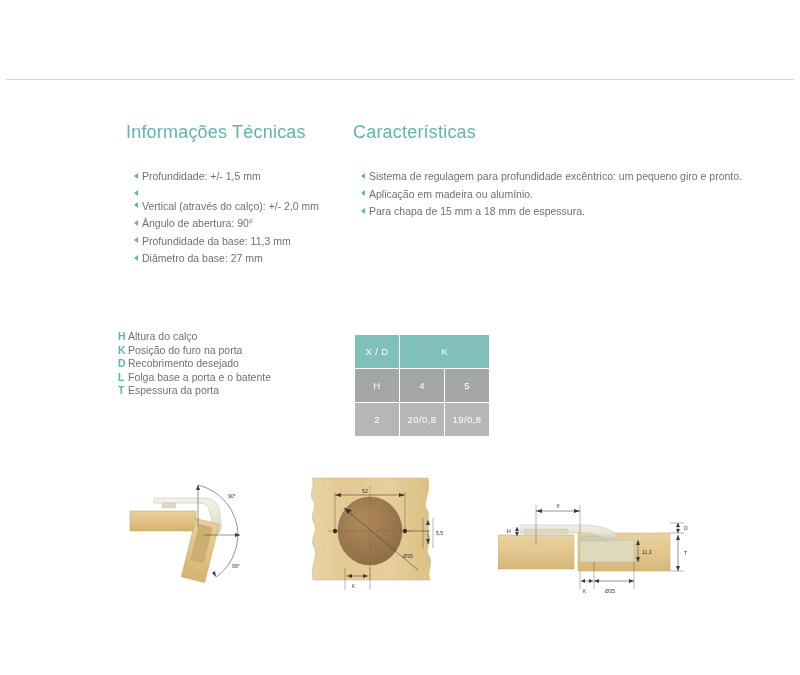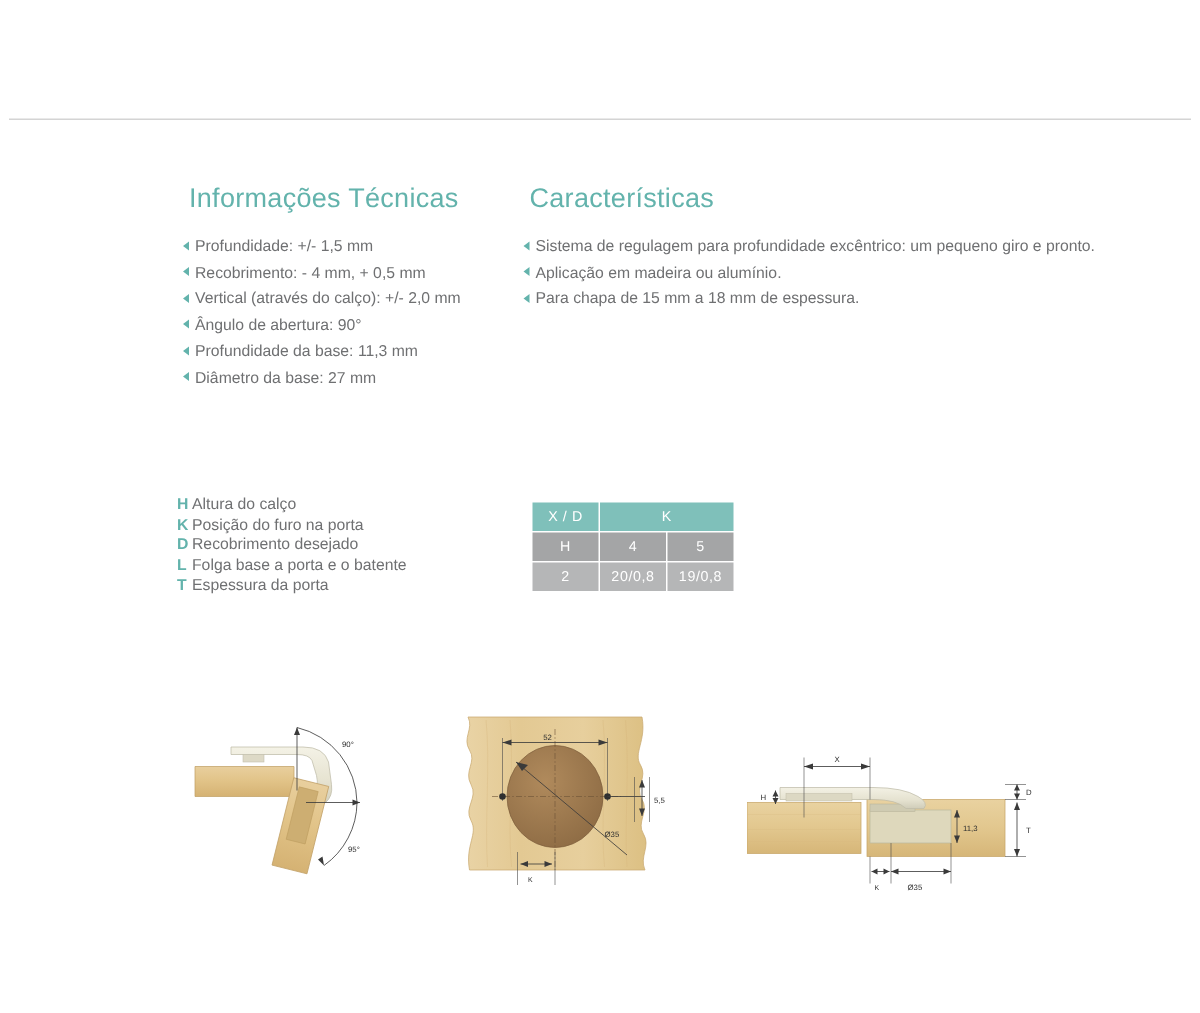--- a/index.html
+++ b/index.html
@@ -39,21 +39,21 @@
     letter-spacing: .2px;
     color: #63b3ac;
     white-space: nowrap;
   }
   #heading-tech { left: 126px; top: 107px; }
   #heading-feat { left: 353px; top: 107px; }
 
   
   .bullet-list {
     position: absolute;
-    margin: 4px;
+    margin: 16px;
     padding: 0;
     list-style: none;
   }
   #list-tech { left: 118px; top: 152px; width: 230px; }
   #list-feat { left: 345px; top: 152px; width: 440px; }
 
   .bullet-item {
     display: flex;
     align-items: flex-start;
     font-size: 10.5px;
@@ -110,21 +110,21 @@
   }
   #ref-table {
     position: absolute;
     left: 354px;
     top: 334px;
     border-collapse: separate;
     border-spacing: 1.5px;
   }
   #ref-table td {
     width: 44px;
-    height: 19px;
+    height: 33px;
     text-align: center;
     vertical-align: middle;
     font-size: 9.5px;
     color: #ffffff;
     letter-spacing: .4px;
     padding: 0;
   }
   #ref-table td.head-teal { background: #7fc0ba; }
   #ref-table td.row-dark  { background: #a4a5a6; }
   #ref-table td.row-light { background: #b5b6b7; }
@@ -175,21 +175,20 @@
 
   <h2 class="heading" id="heading-tech">Informações Técnicas</h2>
 
   <ul class="bullet-list" id="list-tech">
     <li class="bullet-item">
       <span class="bullet-marker"></span>
       <span>Profundidade: +/- 1,5 mm</span>
     </li>
     <li class="bullet-item">
       <span class="bullet-marker"></span>
-      <span>Recobrimento: - 4 mm, + 0,5 mm</span>
     </li>
     <li class="bullet-item">
       <span class="bullet-marker"></span>
       <span>Vertical (através do calço): +/- 2,0 mm</span>
     </li>
     <li class="bullet-item">
       <span class="bullet-marker"></span>
       <span>Ângulo de abertura: 90°</span>
     </li>
     <li class="bullet-item">

